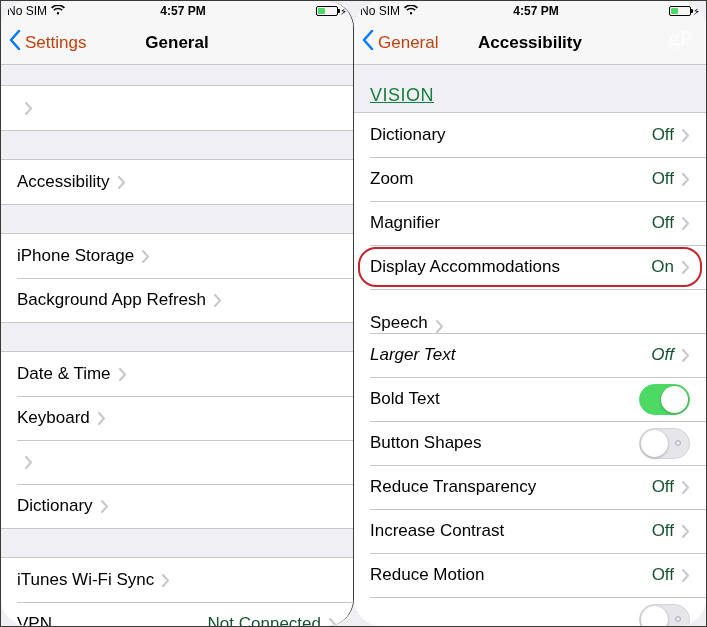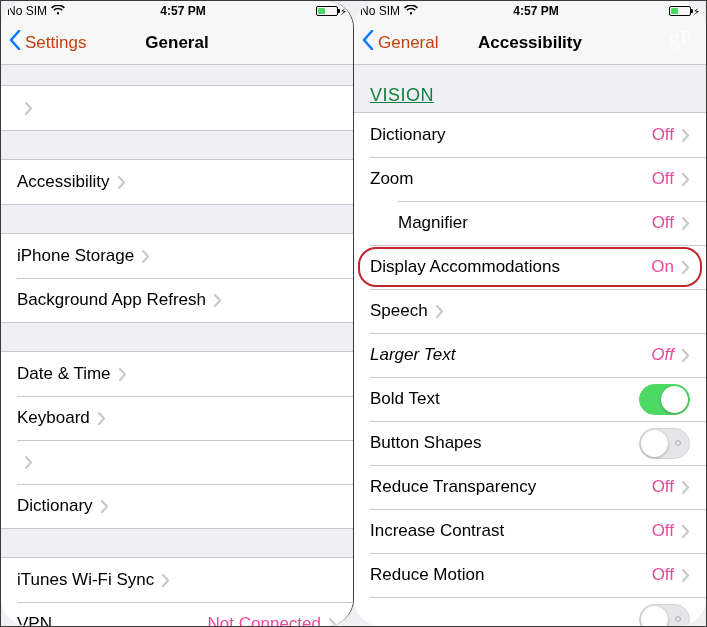--- a/index.html
+++ b/index.html
@@ -103,21 +103,21 @@
     padding:0 16px;
     position:relative;
     cursor:pointer;
   }
   .row + .row::before {
     content:""; position:absolute; left:16px; right:0; top:0;
     height:1px; background:#c8c7cc;
   }
   .row .label { font-size:17px; color:#000; }
   .row .value {
-    margin-left:auto; font-size:17px; color:#ec4899;
+    margin-left:auto; font-size:17px; color:#14532d;
   }
   .row .chev { margin-left:8px; flex:none; }
   .row .chev svg { width:8px; height:13px; display:block; }
 
   
   .toggle {
     margin-left:auto;
     width:51px; height:31px; border-radius:16px;
     background:#e5e5ea; position:relative;
     border:1px solid #d4d4d8;
@@ -330,40 +330,40 @@
           </div>
           <div class="row" style="position:relative;">
             <span class="label">Zoom</span>
             <span class="value">Off</span>
             <span class="chev">
               <svg viewBox="0 0 8 13">
                 <path d="M1 1l5 5.5L1 12" stroke="#c7c7cc" stroke-width="2" fill="none" stroke-linecap="round" stroke-linejoin="round"></path>
               </svg>
             </span>
           </div>
-          <div class="row" style="position:relative;margin-left:28px;">
+          <div class="row" style="position:relative;">
             <span class="label">Magnifier</span>
             <span class="value">Off</span>
             <span class="chev">
               <svg viewBox="0 0 8 13">
                 <path d="M1 1l5 5.5L1 12" stroke="#c7c7cc" stroke-width="2" fill="none" stroke-linecap="round" stroke-linejoin="round"></path>
               </svg>
             </span>
           </div>
           <div class="row" style="position:relative;">
             <span class="label">Display Accommodations</span>
             <span class="value">On</span>
             <span class="chev">
               <svg viewBox="0 0 8 13">
                 <path d="M1 1l5 5.5L1 12" stroke="#c7c7cc" stroke-width="2" fill="none" stroke-linecap="round" stroke-linejoin="round"></path>
               </svg>
             </span>
             <div class="highlight" style="left:4px;right:4px;top:2px;bottom:2px;"></div>
           </div>
-          <div class="row" style="position:relative;">
+          <div class="row" style="position:relative;align-items:flex-end;">
             <span class="label">Speech</span>
             <span class="chev">
               <svg viewBox="0 0 8 13">
                 <path d="M1 1l5 5.5L1 12" stroke="#c7c7cc" stroke-width="2" fill="none" stroke-linecap="round" stroke-linejoin="round"></path>
               </svg>
             </span>
           </div>
           <div class="row" style="position:relative;font-style:italic;">
             <span class="label">Larger Text</span>
             <span class="value">Off</span>

